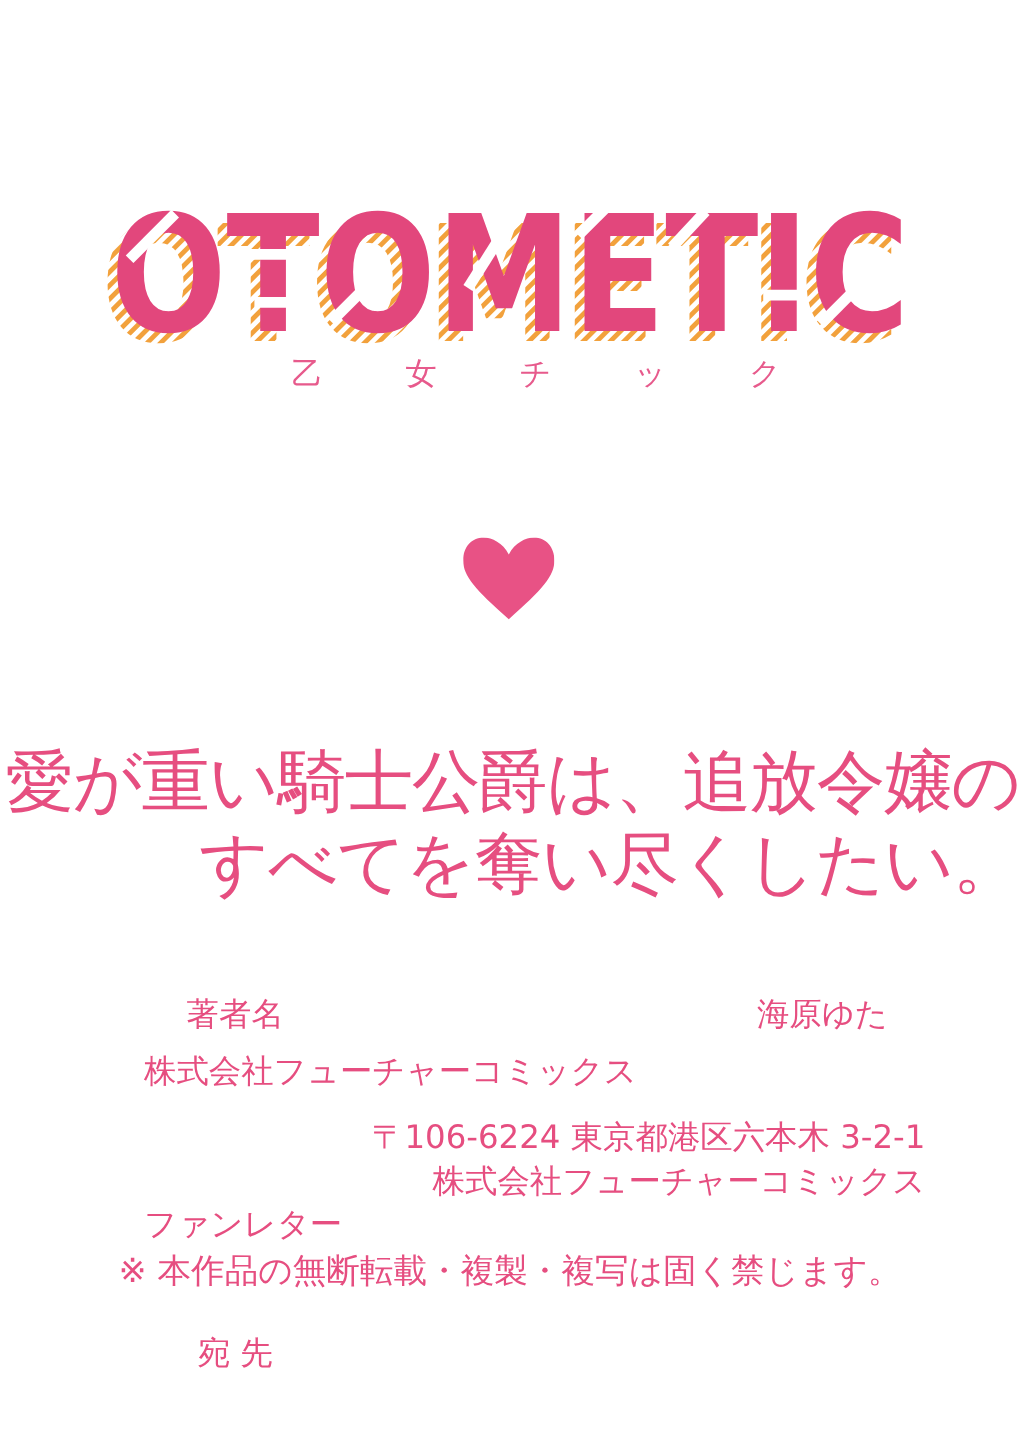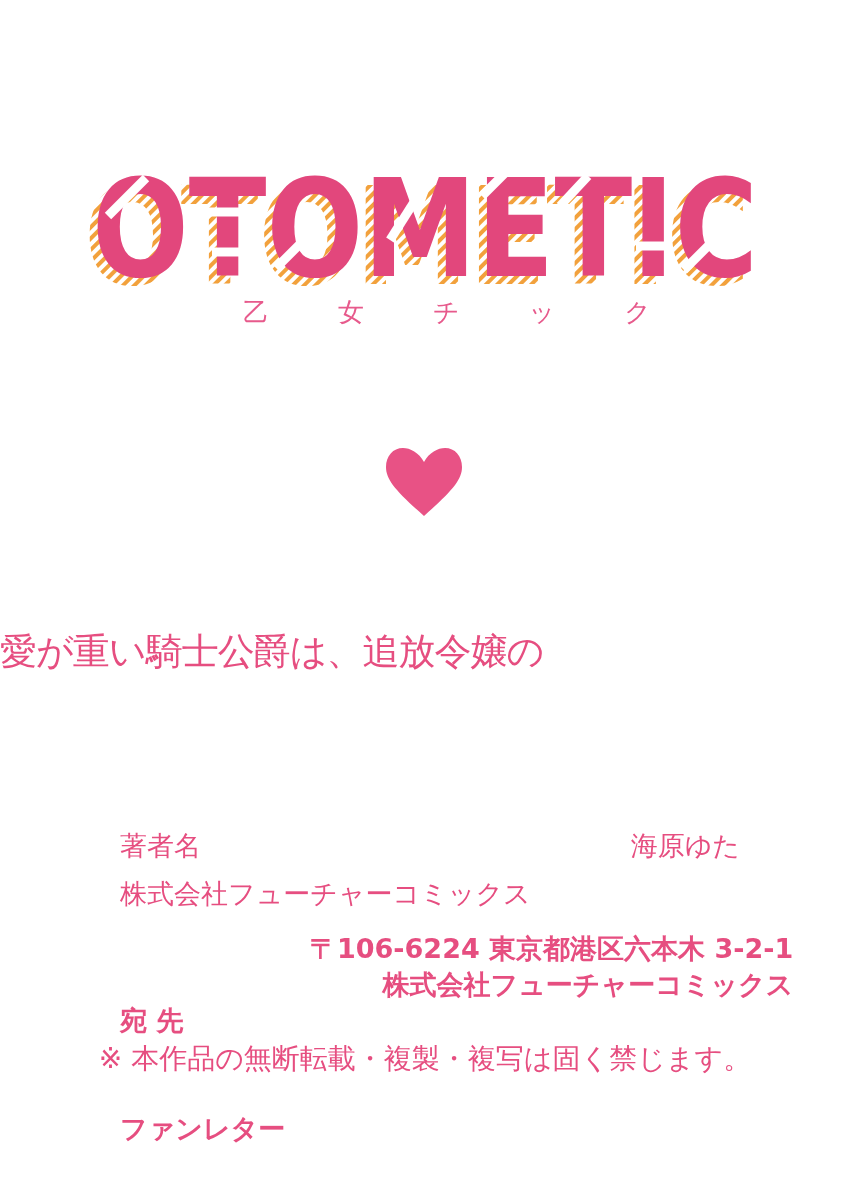--- a/index.html
+++ b/index.html
@@ -17,44 +17,44 @@
     font-size:26px;line-height:30px;
     letter-spacing:69px;
     color:#e75a8c;
     white-space:nowrap;
   }
   
   .heart-svg{position:absolute;left:386px;top:448px;width:76px;height:72px;display:block;}
   
   .book-title{
     position:absolute;left:0;top:618px;width:850px;
-    text-align:left;
+    text-align:right;
     color:#e64e80;
-    font-size:37px;line-height:68px;
+    font-size:57px;line-height:68px;
     letter-spacing:-1px;
     font-weight:500;
     white-space:nowrap;
   }
   
   .credits{
     position:absolute;left:120px;top:831px;width:620px;
     color:#e64e80;
     font-size:27px;
   }
   .credit-row{
     display:grid;
     grid-template-columns:152px auto;
     column-gap:38px;
     align-items:start;
   }
-  .credit-row .label{text-align:left;line-height:30px;white-space:pre;}
+  .credit-row .label{text-align:center;line-height:30px;white-space:pre;}
   .credit-row .value{text-align:right;line-height:30px;white-space:nowrap;}
   .row-1{margin-bottom:18px;}
   .row-2{margin-bottom:22px;}
-  .row-3 .label, .row-3 .value{line-height:36px;font-weight:bold;}
+  .row-3 .label, .row-3 .value{line-height:36px;}
   
   .copyright-notice{
     position:absolute;left:0;top:1044px;width:850px;
     text-align:center;
     color:#e64e80;
     font-size:28px;line-height:30px;
     white-space:nowrap;
   }
 </style>
 </head>
@@ -84,34 +84,35 @@
   </svg>
 
   <div class="logo-subtitle">乙女チック</div>
 
   <svg class="heart-svg" viewBox="0 0 76 72" xmlns="http://www.w3.org/2000/svg">
     <path fill="#e85285" d="M38 14 C33 4.5 24 0 17 0 C7 0 0 8 0 19 C0 32 10 43 38 68 C66 43 76 32 76 19 C76 8 69 0 59 0 C52 0 43 4.5 38 14 Z"></path>
   </svg>
 
   <div class="book-title">
     <div>愛が重い騎士公爵は、追放令嬢の</div>
+    <div>すべてを奪い尽くしたい。</div>
   </div>
 
   <div class="credits">
     <div class="credit-row row-1">
       <div class="label">著者名</div>
       <div class="value">海原ゆた</div>
     </div>
     <div class="credit-row row-2">
       <div class="value">株式会社フューチャーコミックス</div>
     </div>
     <div class="credit-row row-3">
       <div class="label">
+        <div>ファンレター</div>
         <div>宛 先</div>
-        <div>ファンレター</div>
       </div>
       <div class="value">
         <div>〒106-6224 東京都港区六本木 3-2-1</div>
         <div>株式会社フューチャーコミックス</div>
       </div>
     </div>
   </div>
 
   <div class="copyright-notice">※ 本作品の無断転載・複製・複写は固く禁じます。</div>
 

